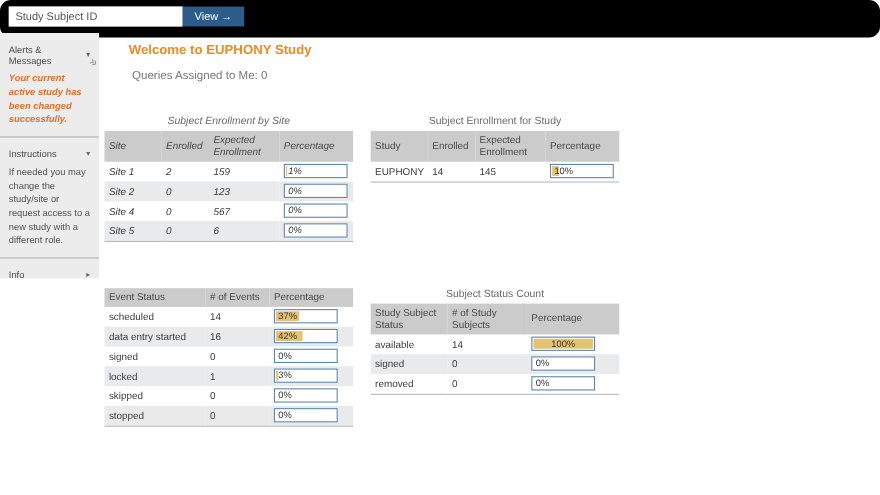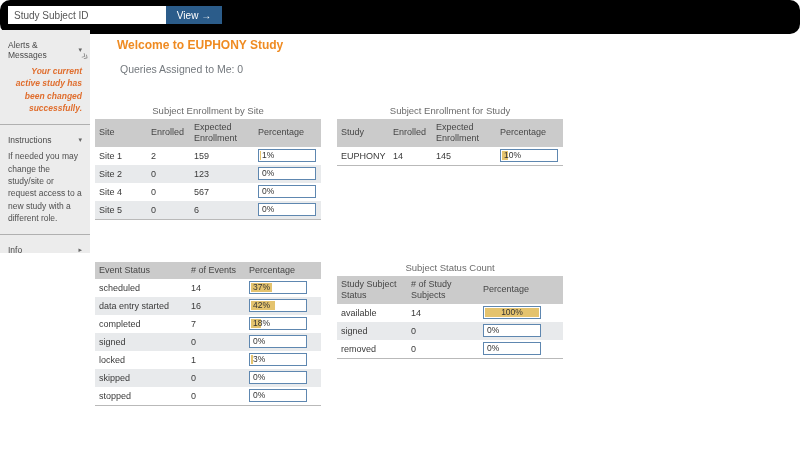--- a/index.html
+++ b/index.html
@@ -16,34 +16,34 @@
               background:#2b5c8a; border:none; color:#fff; font-size:10px;
               padding:1px 10px; cursor:pointer; font-family:"Liberation Sans", sans-serif; }
 
   
   .sidebar { position:absolute; left:0; top:30px; width:90px; height:223px;
              background:#ececec; padding:10px 8px 10px 8px; }
   .side-head { display:flex; justify-content:space-between; align-items:center;
                font-size:8.5px; color:#4a4a4a; cursor:pointer; }
   .side-head .chev { font-size:7px; color:#666; }
   .alert-msg { margin-top:5px; font-size:8.5px; line-height:1.45; color:#e06e2e;
-               font-weight:bold; font-style:italic;text-align:right; }
+               font-weight:bold; font-style:italic; }
   .side-body { margin-top:5px; font-size:8.5px; line-height:1.45; color:#4f4f4f; }
   .side-divider { border:none; border-top:1px solid #b0b0b0; margin:10px -8px; }
   .collapse-icon { position:absolute; left:82px; top:20px; font-size:12px; color:#8a8a8a;
                    transform:rotate(32deg); cursor:pointer; line-height:1; }
 
   
   .welcome-title { position:absolute; left:105px; top:38px; font-size:12px;
                    font-weight:bold; color:#ef8b22;margin-left:12px; }
   .queries-line { position:absolute; left:120px; top:63px; font-size:10.5px; color:#73787d; }
 
   
   .tcard { position:absolute; width:226px; }
-  #t1 { left:95px;  top:105px; }
+  #t1 { left:95px;  top:105px;font-style:italic; }
   #t2 { left:337px; top:105px; }
   #t3 { left:95px;  top:262px; }
   #t4 { left:337px; top:262px; }
   .table-title { text-align:center; color:#6b6b6b; font-size:9.5px; margin-bottom:3px; }
   table { border-collapse:collapse; width:100%; table-layout:fixed;
           font-size:9px; color:#3a3a3a; }
   th { background:#cbcbcb; font-weight:normal; text-align:left; vertical-align:middle;
        padding:3px 4px; color:#474747; line-height:1.2; }
   td { padding:2.5px 4px; vertical-align:middle; height:17px; }
   tbody tr:nth-child(even) td { background:#e8eaec; }
@@ -210,30 +210,20 @@
           <td class="c0">data entry started</td>
           <td class="c1">16</td>
           <td class="pct c2">
             <div class="bar">
               <div class="fill" style="width: 42%;"></div>
               <span class="bar-label">42%</span>
             </div>
           </td>
         </tr>
         <tr>
-          <td class="c0">completed</td>
-          <td class="c1">7</td>
-          <td class="pct c2">
-            <div class="bar">
-              <div class="fill" style="width: 18%;"></div>
-              <span class="bar-label">18%</span>
-            </div>
-          </td>
-        </tr>
-        <tr>
           <td class="c0">signed</td>
           <td class="c1">0</td>
           <td class="pct c2">
             <div class="bar">
               <div class="fill" style="width: 0%;"></div>
               <span class="bar-label">0%</span>
             </div>
           </td>
         </tr>
         <tr>

